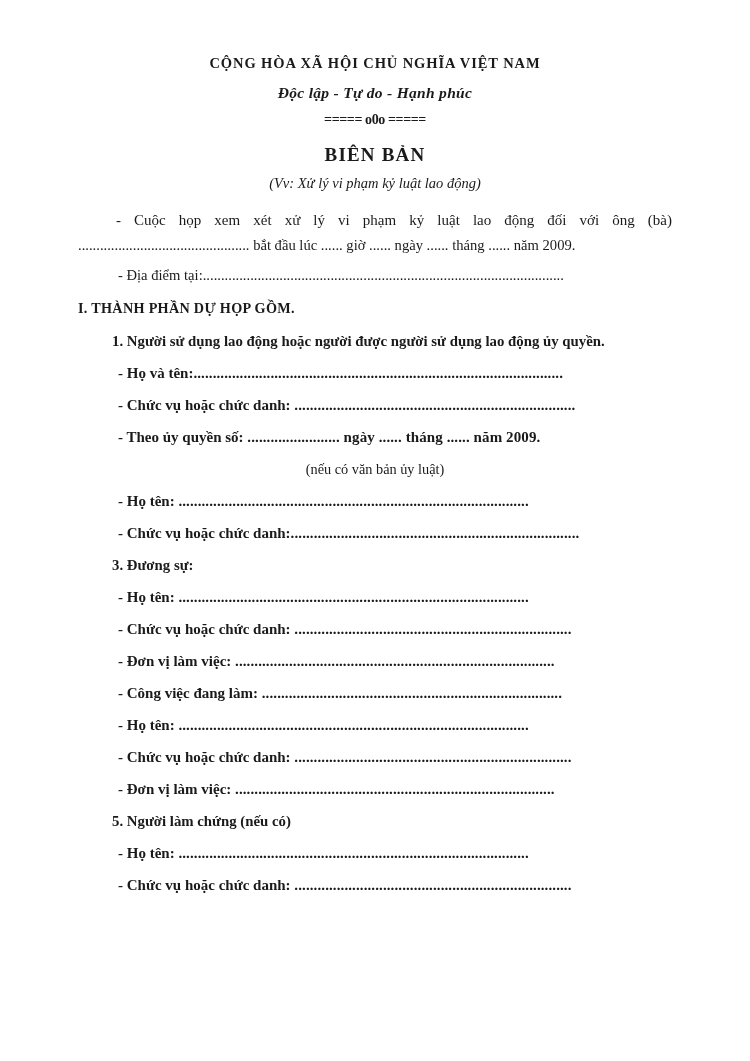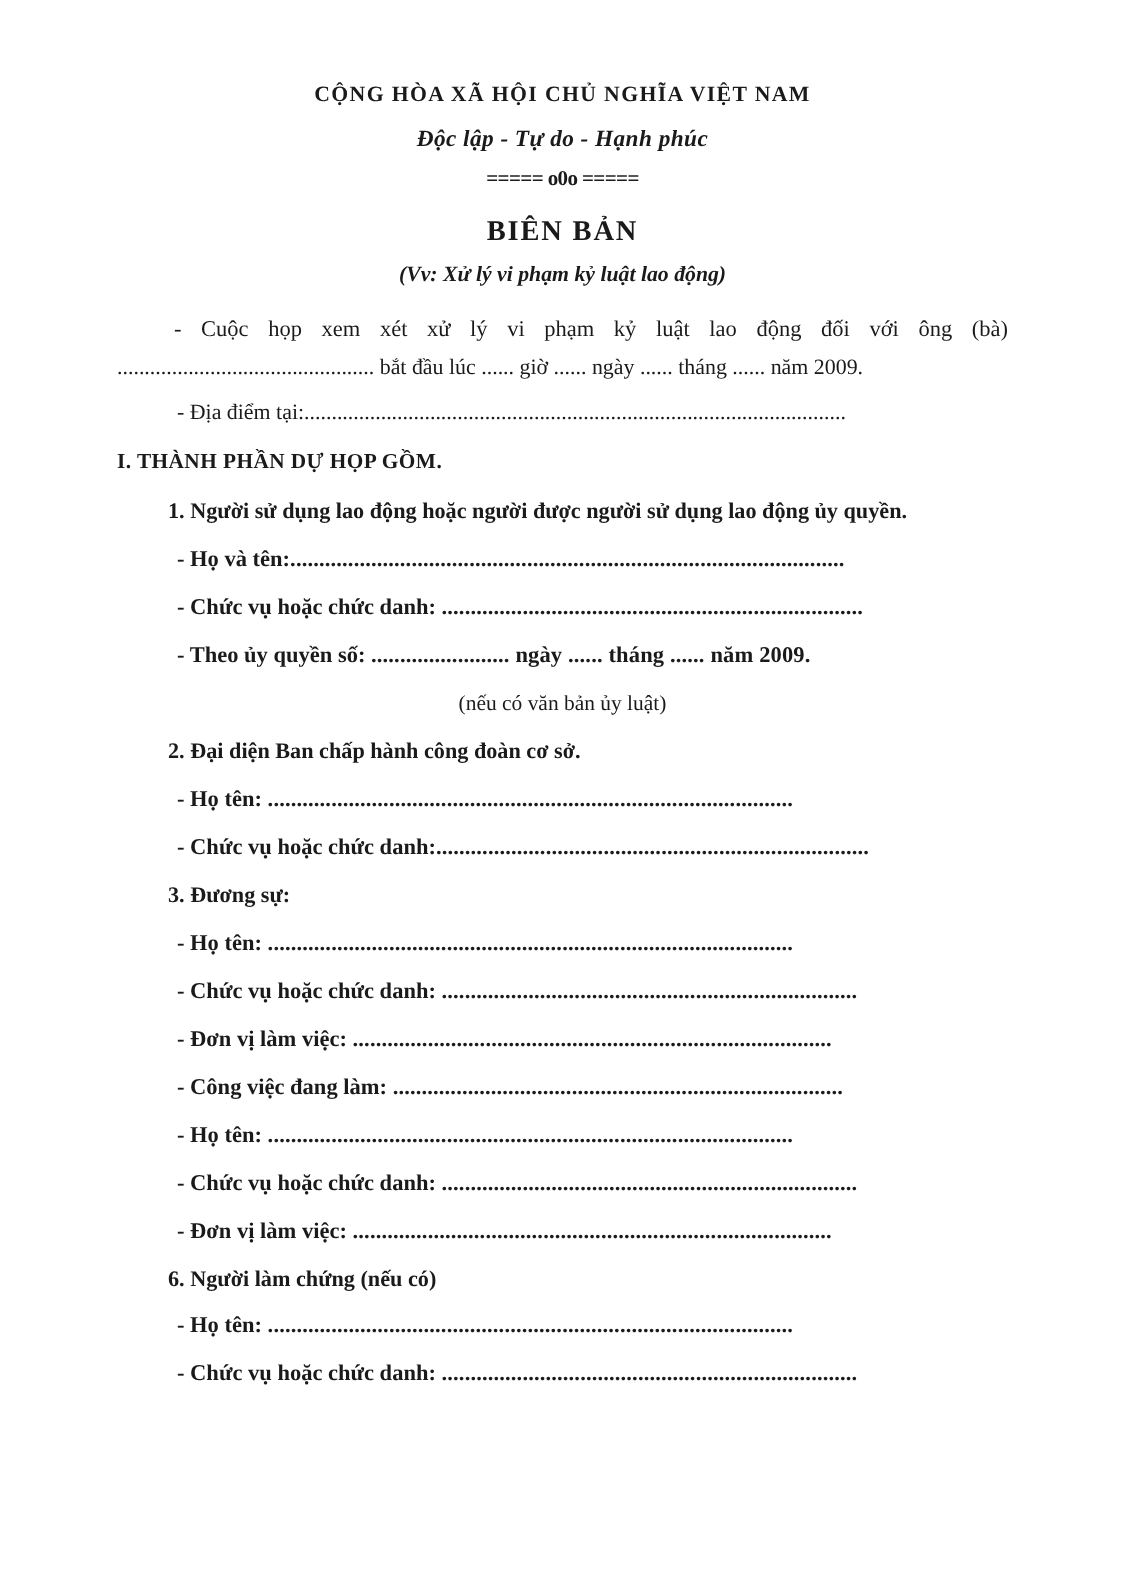--- a/index.html
+++ b/index.html
@@ -68,21 +68,21 @@
   .doc-title {
     text-align: center;
     font-weight: bold;
     font-size: 19px;
     letter-spacing: 1.2px;
     line-height: 1.0;
     margin: 0 0 12px 0;
   }
   .doc-subtitle {
     text-align: center;
-    font-weight: bold;
+    font-weight: normal;
     font-style: italic;
     font-size: 14.5px;
     line-height: 1.0;
     margin: 0 0 22px 0;
   }
 
   
   .para-just {
     text-align: justify;
     text-align-last: justify;
@@ -184,21 +184,20 @@
     <div class="field-line">
       <span class="label">- Chức vụ hoặc chức danh: </span><span class="dots">.........................................................................</span>
     </div>
 
     <div class="field-line">
       <span class="label">- Theo ủy quyền số: </span><span class="dots">........................ ngày ...... tháng ...... năm 2009.</span>
     </div>
 
     <div class="centered-note">(nếu có văn bản ủy luật)</div>
 
-    <div class="sub-heading">2. Đại diện Ban chấp hành công đoàn cơ sở.</div>
 
     <div class="field-line">
       <span class="label">- Họ tên: </span><span class="dots">...........................................................................................</span>
     </div>
 
     <div class="field-line">
       <span class="label">- Chức vụ hoặc chức danh:</span><span class="dots">...........................................................................</span>
     </div>
 
     <div class="sub-heading">3. Đương sự:</div>
@@ -225,21 +224,21 @@
     </div>
 
     <div class="field-line">
       <span class="label">- Chức vụ hoặc chức danh: </span><span class="dots">........................................................................</span>
     </div>
 
     <div class="field-line">
       <span class="label">- Đơn vị làm việc: </span><span class="dots">...................................................................................</span>
     </div>
 
-    <div class="sub-heading">6. Người làm chứng (nếu có)</div>
+    <div class="sub-heading">5. Người làm chứng (nếu có)</div>
 
     <div class="field-line">
       <span class="label">- Họ tên: </span><span class="dots">...........................................................................................</span>
     </div>
 
     <div class="field-line">
       <span class="label">- Chức vụ hoặc chức danh: </span><span class="dots">........................................................................</span>
     </div>
 
   </div>

